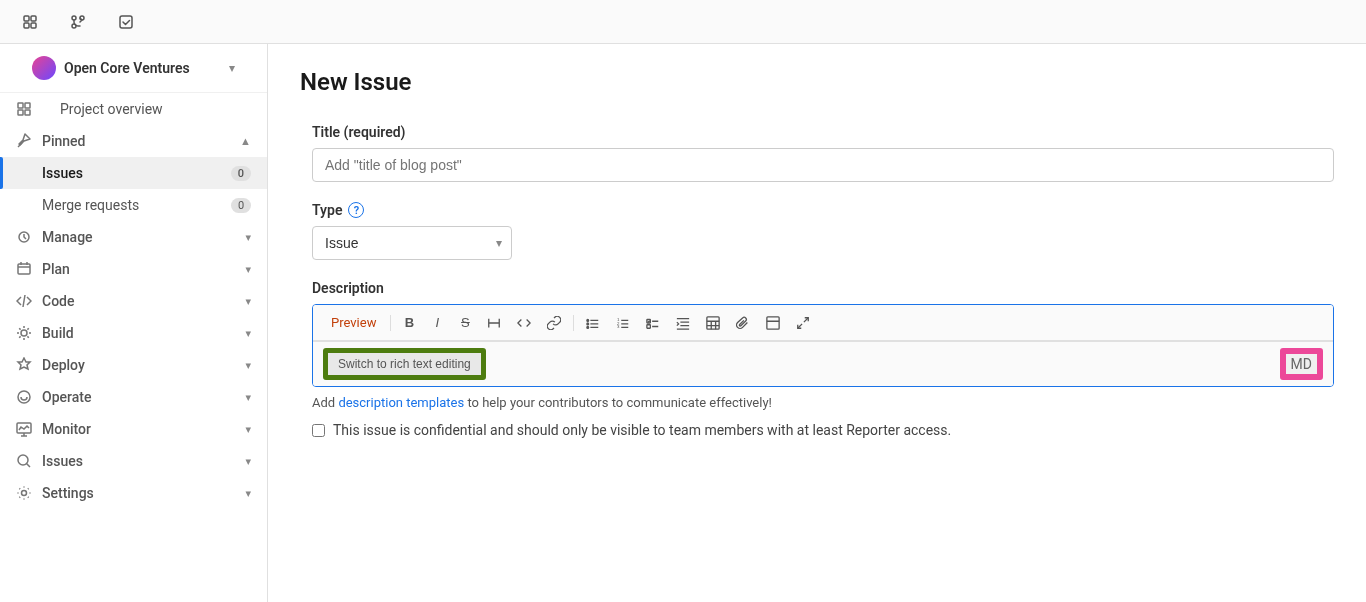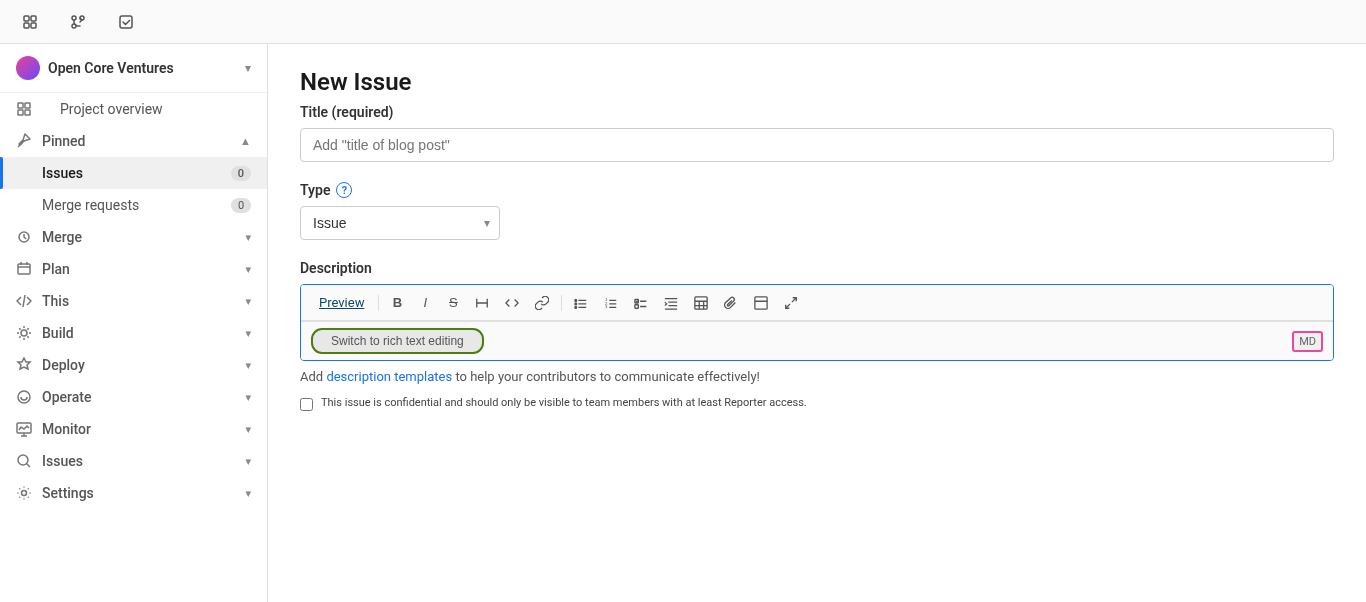--- a/index.html
+++ b/index.html
@@ -9,75 +9,75 @@
     .top-nav { display: flex; align-items: center; border-bottom: 1px solid #e0e0e0; background: #fafafa; height: 44px; padding: 0 8px; gap: 4px; }
     .top-nav-tab { display: flex; align-items: center; justify-content: center; padding: 6px 14px; border-radius: 6px; cursor: pointer; color: #555; font-size: 13px; gap: 6px; }
     .top-nav-tab svg { width: 16px; height: 16px; fill: none; stroke: currentColor; stroke-width: 1.5; }
 
     
     .main-layout { display: flex; flex: 1; overflow: hidden; }
 
     
     .sidebar { width: 268px; background: #fff; border-right: 1px solid #e0e0e0; overflow-y: auto; flex-shrink: 0; padding-bottom: 16px; }
 
-    .sidebar-org { display: flex; align-items: center; padding: 12px 16px; gap: 8px; cursor: pointer; border-bottom: 1px solid #f0f0f0; }
+    .sidebar-org { display: flex; align-items: center; padding: 12px 32px; gap: 8px; cursor: pointer; border-bottom: 1px solid #f0f0f0; }
     .sidebar-org-avatar { width: 24px; height: 24px; border-radius: 50%; background: linear-gradient(135deg, #e84393, #6b48ff); flex-shrink: 0; }
     .sidebar-org-name { font-weight: 600; font-size: 14px; flex: 1; }
     .sidebar-org-chevron { color: #888; font-size: 12px; }
 
     .sidebar-item { display: flex; align-items: center; padding: 8px 16px; gap: 28px; cursor: pointer; color: #555; font-size: 14px; position: relative; }
     .sidebar-item-icon { width: 16px; height: 16px; display: flex; align-items: center; justify-content: center; color: #777; flex-shrink: 0; }
     .sidebar-item-label { flex: 1; }
     .sidebar-badge { background: #e0e0e0; color: #555; font-size: 11px; border-radius: 10px; padding: 1px 6px; min-width: 20px; text-align: center; }
     .sidebar-section-header { display: flex; align-items: center; padding: 8px 16px; gap: 10px; cursor: pointer; color: #555; font-size: 14px; font-weight: 500; }
     .sidebar-section-chevron { margin-left: auto; font-size: 11px; color: #888; }
     .sidebar-sub-item { display: flex; align-items: center; padding: 8px 16px 8px 42px; gap: 10px; cursor: pointer; color: #555; font-size: 14px; position: relative; }
     .sidebar-sub-item.active { background: #f0f0f0; color: #1a1a1a; font-weight: 500; }
     .sidebar-sub-item.active::before { content: ''; position: absolute; left: 0; top: 0; bottom: 0; width: 3px; background: #1a73e8; border-radius: 0 2px 2px 0; }
 
     
     .content { flex: 1; overflow-y: auto; padding: 24px 32px; }
 
-    .page-title { font-size: 24px; font-weight: 600; margin-bottom: 8px; color: #1a1a1a; }
-
-    .form-section { margin-bottom: 20px; }
+    .page-title { font-size: 24px; font-weight: 600; margin-bottom: 28px; color: #1a1a1a; }
+
+    .form-section { margin-bottom: 20px; margin-left: 12px; }
     .form-label { font-size: 14px; font-weight: 600; margin-bottom: 8px; display: flex; align-items: center; gap: 6px; }
     .help-icon { width: 16px; height: 16px; border-radius: 50%; border: 1.5px solid #1a73e8; color: #1a73e8; font-size: 11px; display: inline-flex; align-items: center; justify-content: center; cursor: pointer; }
 
     .form-input { width: 100%; padding: 8px 12px; border: 1px solid #ccc; border-radius: 4px; font-size: 14px; outline: none; color: #666; }
 
     .type-select-wrapper { position: relative; display: inline-block; }
     .type-select { padding: 8px 32px 8px 12px; border: 1px solid #ccc; border-radius: 4px; font-size: 14px; appearance: none; background: #fff; cursor: pointer; min-width: 200px; color: #333; outline: none; }
     .select-chevron { position: absolute; right: 10px; top: 50%; transform: translateY(-50%); pointer-events: none; color: #888; font-size: 12px; }
 
     
     .description-editor { border: 1px solid #ccc; border-radius: 4px; overflow: hidden; }
     .description-editor.focused { border-color: #1a73e8; }
     .editor-toolbar { display: flex; align-items: center; padding: 6px 10px; border-bottom: 1px solid #e0e0e0; gap: 4px; background: #fafafa; flex-wrap: wrap; }
     .toolbar-btn { background: none; border: none; cursor: pointer; padding: 4px 6px; border-radius: 3px; color: #555; font-size: 13px; display: flex; align-items: center; justify-content: center; min-width: 24px; }
-    .toolbar-preview { font-size: 13px; color: #0c4a6e; padding: 4px 8px; cursor: pointer; border-radius: 3px; text-decoration: underline; }
+    .toolbar-preview { font-size: 13px; color: #c2410c; padding: 4px 8px; cursor: pointer; border-radius: 3px; }
     .toolbar-sep { width: 1px; height: 16px; background: #ddd; margin: 0 2px; }
 
     .editor-body { min-height: 140px; padding: 12px; background: #fff; position: relative; }
     .editor-placeholder { color: #aaa; font-family: monospace; font-size: 13px; }
     .editor-icons-row { display: flex; justify-content: flex-end; gap: 6px; padding: 4px 8px; }
     .editor-ext-icon { width: 28px; height: 28px; border-radius: 50%; display: flex; align-items: center; justify-content: center; font-size: 14px; font-weight: bold; cursor: pointer; }
     .editor-ext-icon.green { background: #1a7f5a; color: #fff; }
     .editor-ext-icon.teal { background: #16a085; color: #fff; }
 
     .editor-footer { display: flex; align-items: center; justify-content: space-between; padding: 6px 10px; background: #fafafa; border-top: 1px solid #e0e0e0; }
-    .switch-rich-btn { font-size: 12px; background: #e8e8e8; border: 2px solid #4d7c0f; border-radius: 11px; padding: 4px 18px; cursor: pointer; color: #555; }
-    .md-badge { font-size: 11px; border: 2px solid #ec4899; border-radius: 3px; padding: 2px 5px; color: #666; background: #f0f0f0; display: flex; align-items: center; gap: 2px; }
+    .switch-rich-btn { font-size: 12px; background: #e8e8e8; border: 5px solid #4d7c0f; border-radius: 3px; padding: 4px 10px; cursor: pointer; color: #555; }
+    .md-badge { font-size: 14px; border: 6px solid #ec4899; border-radius: 3px; padding: 2px 5px; color: #666; background: #f0f0f0; display: flex; align-items: center; gap: 2px; }
 
     .help-text { font-size: 13px; color: #555; margin-top: 8px; }
     .help-text a { color: #1a73e8; text-decoration: none; }
 
     .checkbox-row { display: flex; align-items: flex-start; gap: 8px; margin-top: 12px; }
     .checkbox-row input[type="checkbox"] { margin-top: 2px; flex-shrink: 0; }
-    .checkbox-label { font-size: 11px; color: #444; }
+    .checkbox-label { font-size: 14px; color: #444; }
   </style>
 </head>
 <body>
 
 <div class="top-nav">
   <div class="top-nav-tab">
     <svg viewBox="0 0 16 16">
       <rect x="2" y="2" width="5" height="5" rx="1"></rect>
       <rect x="9" y="2" width="5" height="5" rx="1"></rect>
       <rect x="2" y="9" width="5" height="5" rx="1"></rect>
@@ -142,21 +142,21 @@
       <span class="sidebar-badge">0</span>
     </div>
 
     <div class="sidebar-section-header">
       <span class="sidebar-item-icon">
         <svg width="16" height="16" viewBox="0 0 16 16" fill="none" stroke="#777" stroke-width="1.5">
           <circle cx="8" cy="8" r="5"></circle>
           <path d="M8 5v3l2 2"></path>
         </svg>
       </span>
-      <span>Merge</span>
+      <span>Manage</span>
       <span class="sidebar-section-chevron">▾</span>
     </div>
 
     <div class="sidebar-section-header">
       <span class="sidebar-item-icon">
         <svg width="16" height="16" viewBox="0 0 16 16" fill="none" stroke="#777" stroke-width="1.5">
           <rect x="2" y="3" width="12" height="10" rx="1"></rect>
           <line x1="2" y1="6" x2="14" y2="6"></line>
           <line x1="5" y1="1" x2="5" y2="4"></line>
           <line x1="11" y1="1" x2="11" y2="4"></line>
@@ -167,21 +167,21 @@
     </div>
 
     <div class="sidebar-section-header">
       <span class="sidebar-item-icon">
         <svg width="16" height="16" viewBox="0 0 16 16" fill="none" stroke="#777" stroke-width="1.5">
           <polyline points="5,4 1,8 5,12"></polyline>
           <polyline points="11,4 15,8 11,12"></polyline>
           <line x1="9" y1="2" x2="7" y2="14"></line>
         </svg>
       </span>
-      <span>This</span>
+      <span>Code</span>
       <span class="sidebar-section-chevron">▾</span>
     </div>
 
     <div class="sidebar-section-header">
       <span class="sidebar-item-icon">
         <svg width="16" height="16" viewBox="0 0 16 16" fill="none" stroke="#777" stroke-width="1.5">
           <circle cx="8" cy="8" r="3"></circle>
           <path d="M8 1v2M8 13v2M1 8h2M13 8h2M3.2 3.2l1.4 1.4M11.4 11.4l1.4 1.4M3.2 12.8l1.4-1.4M11.4 4.6l1.4-1.4"></path>
         </svg>
       </span>

